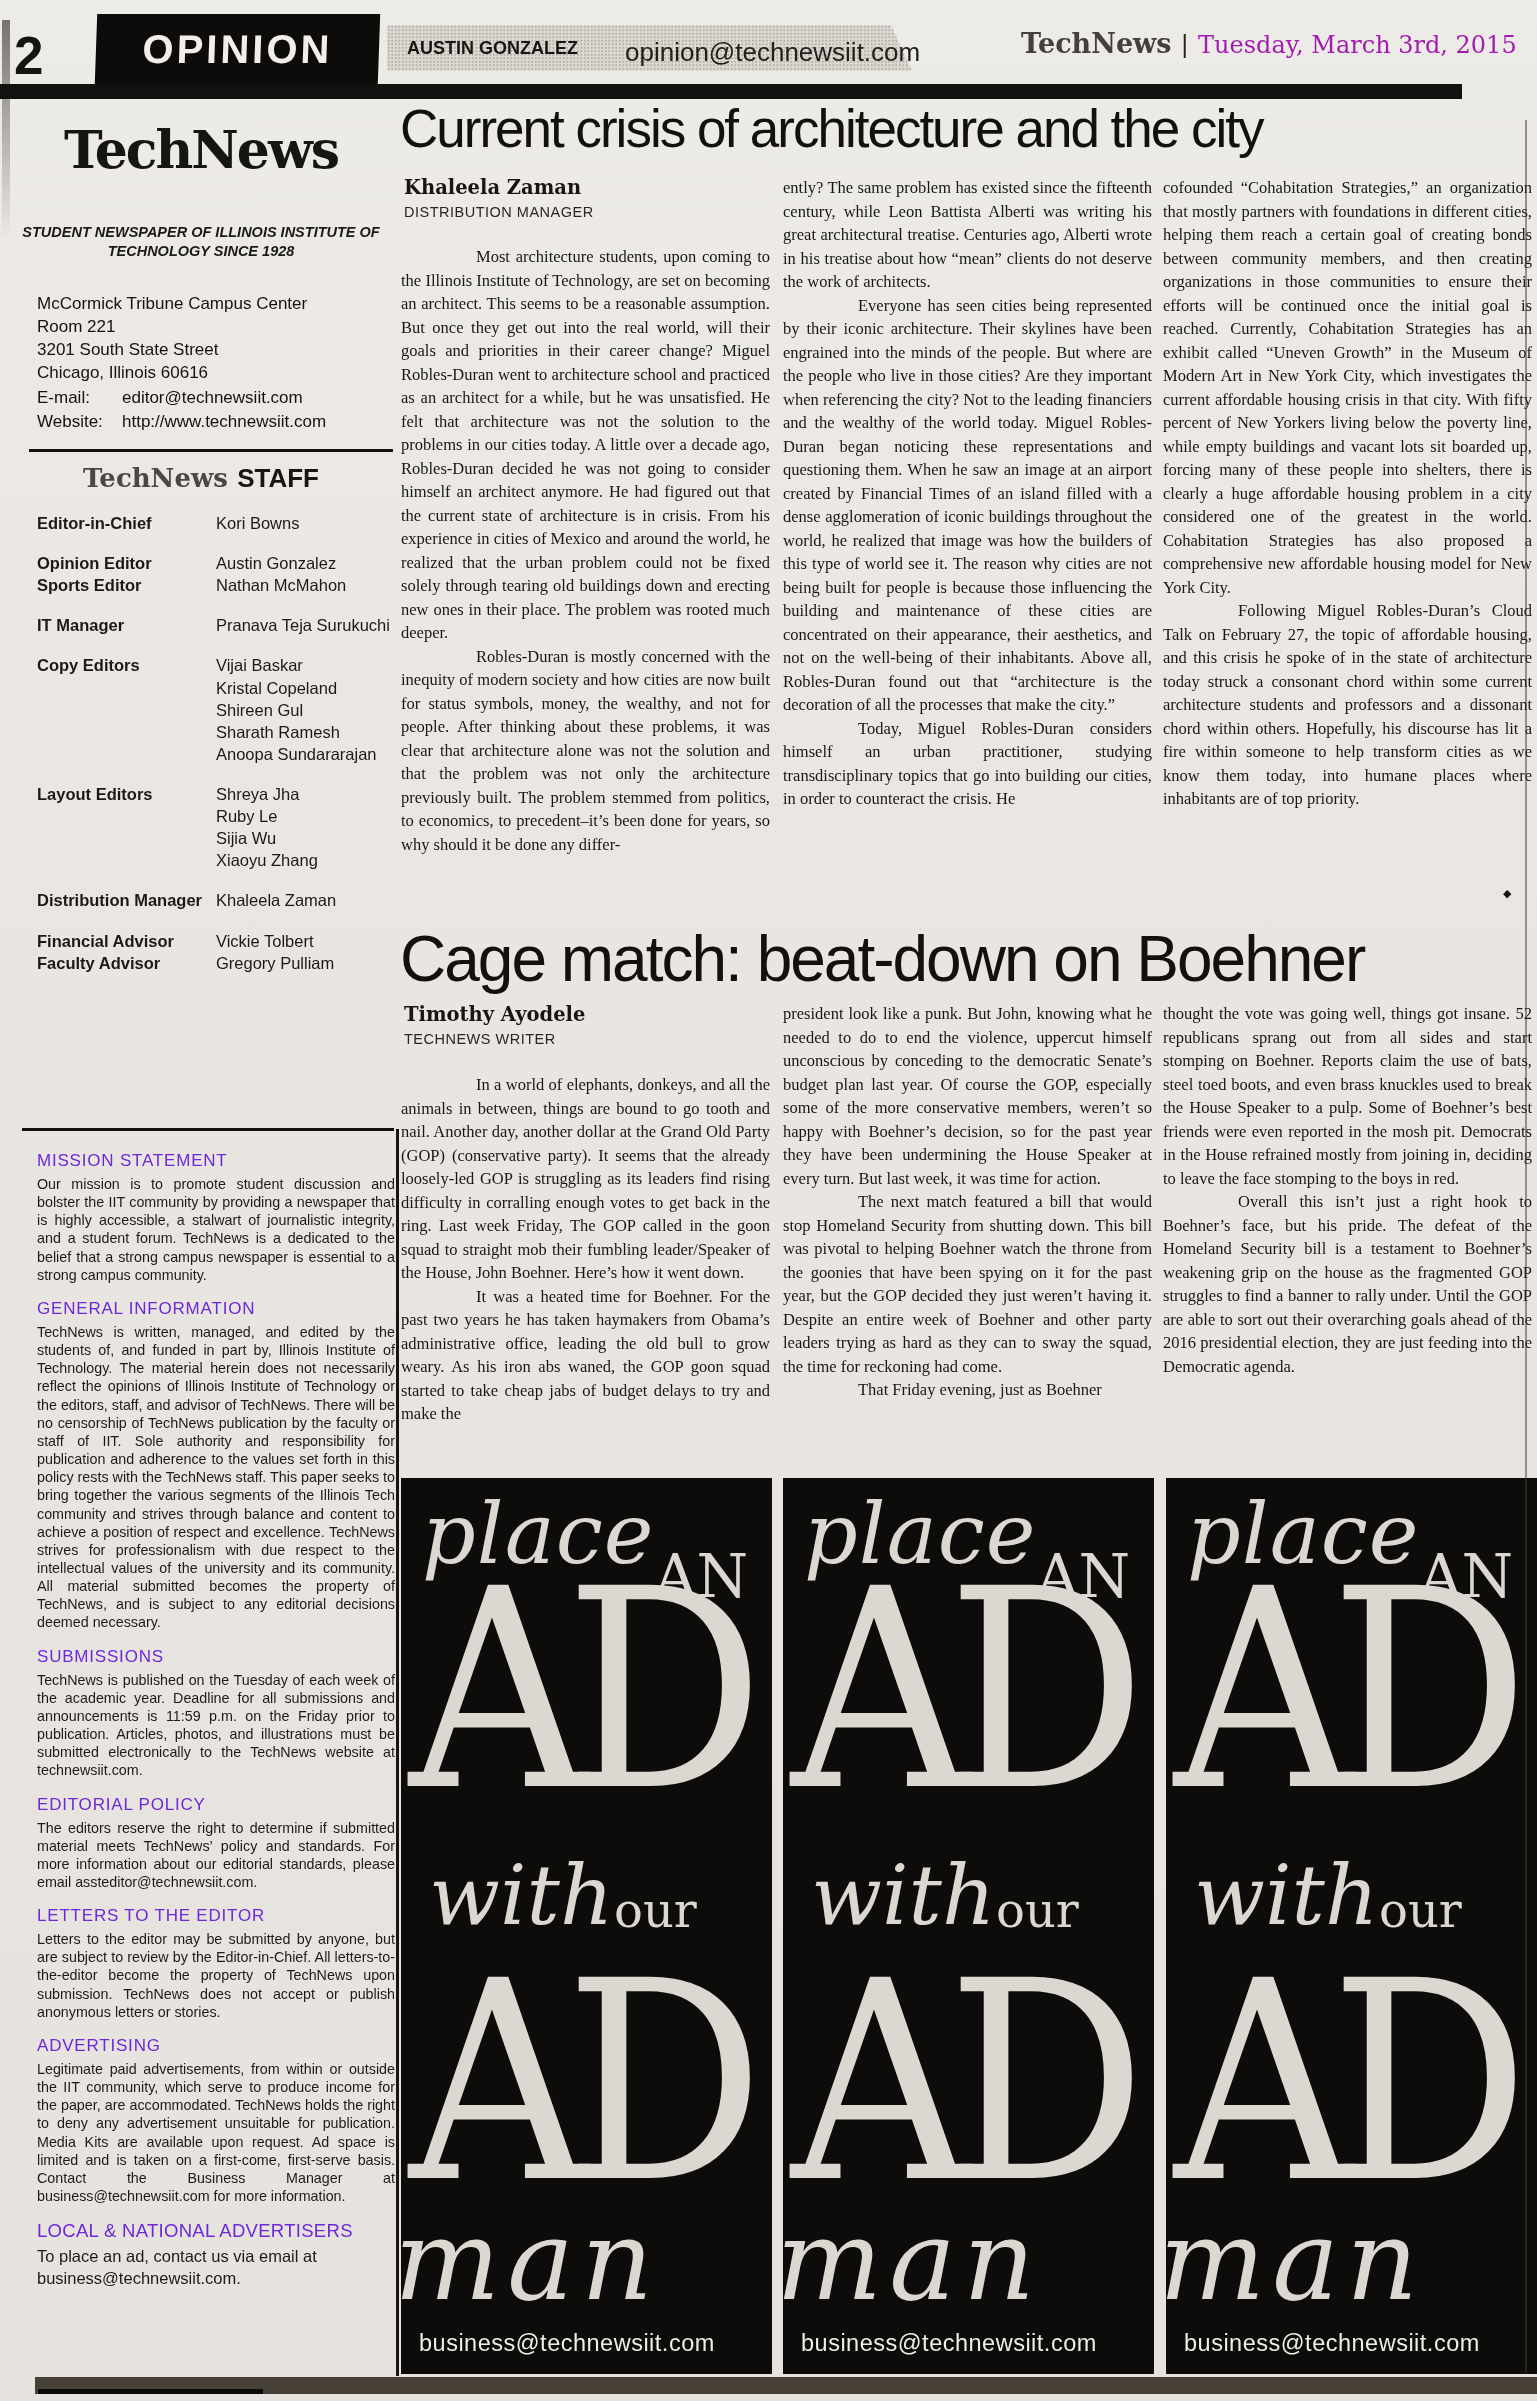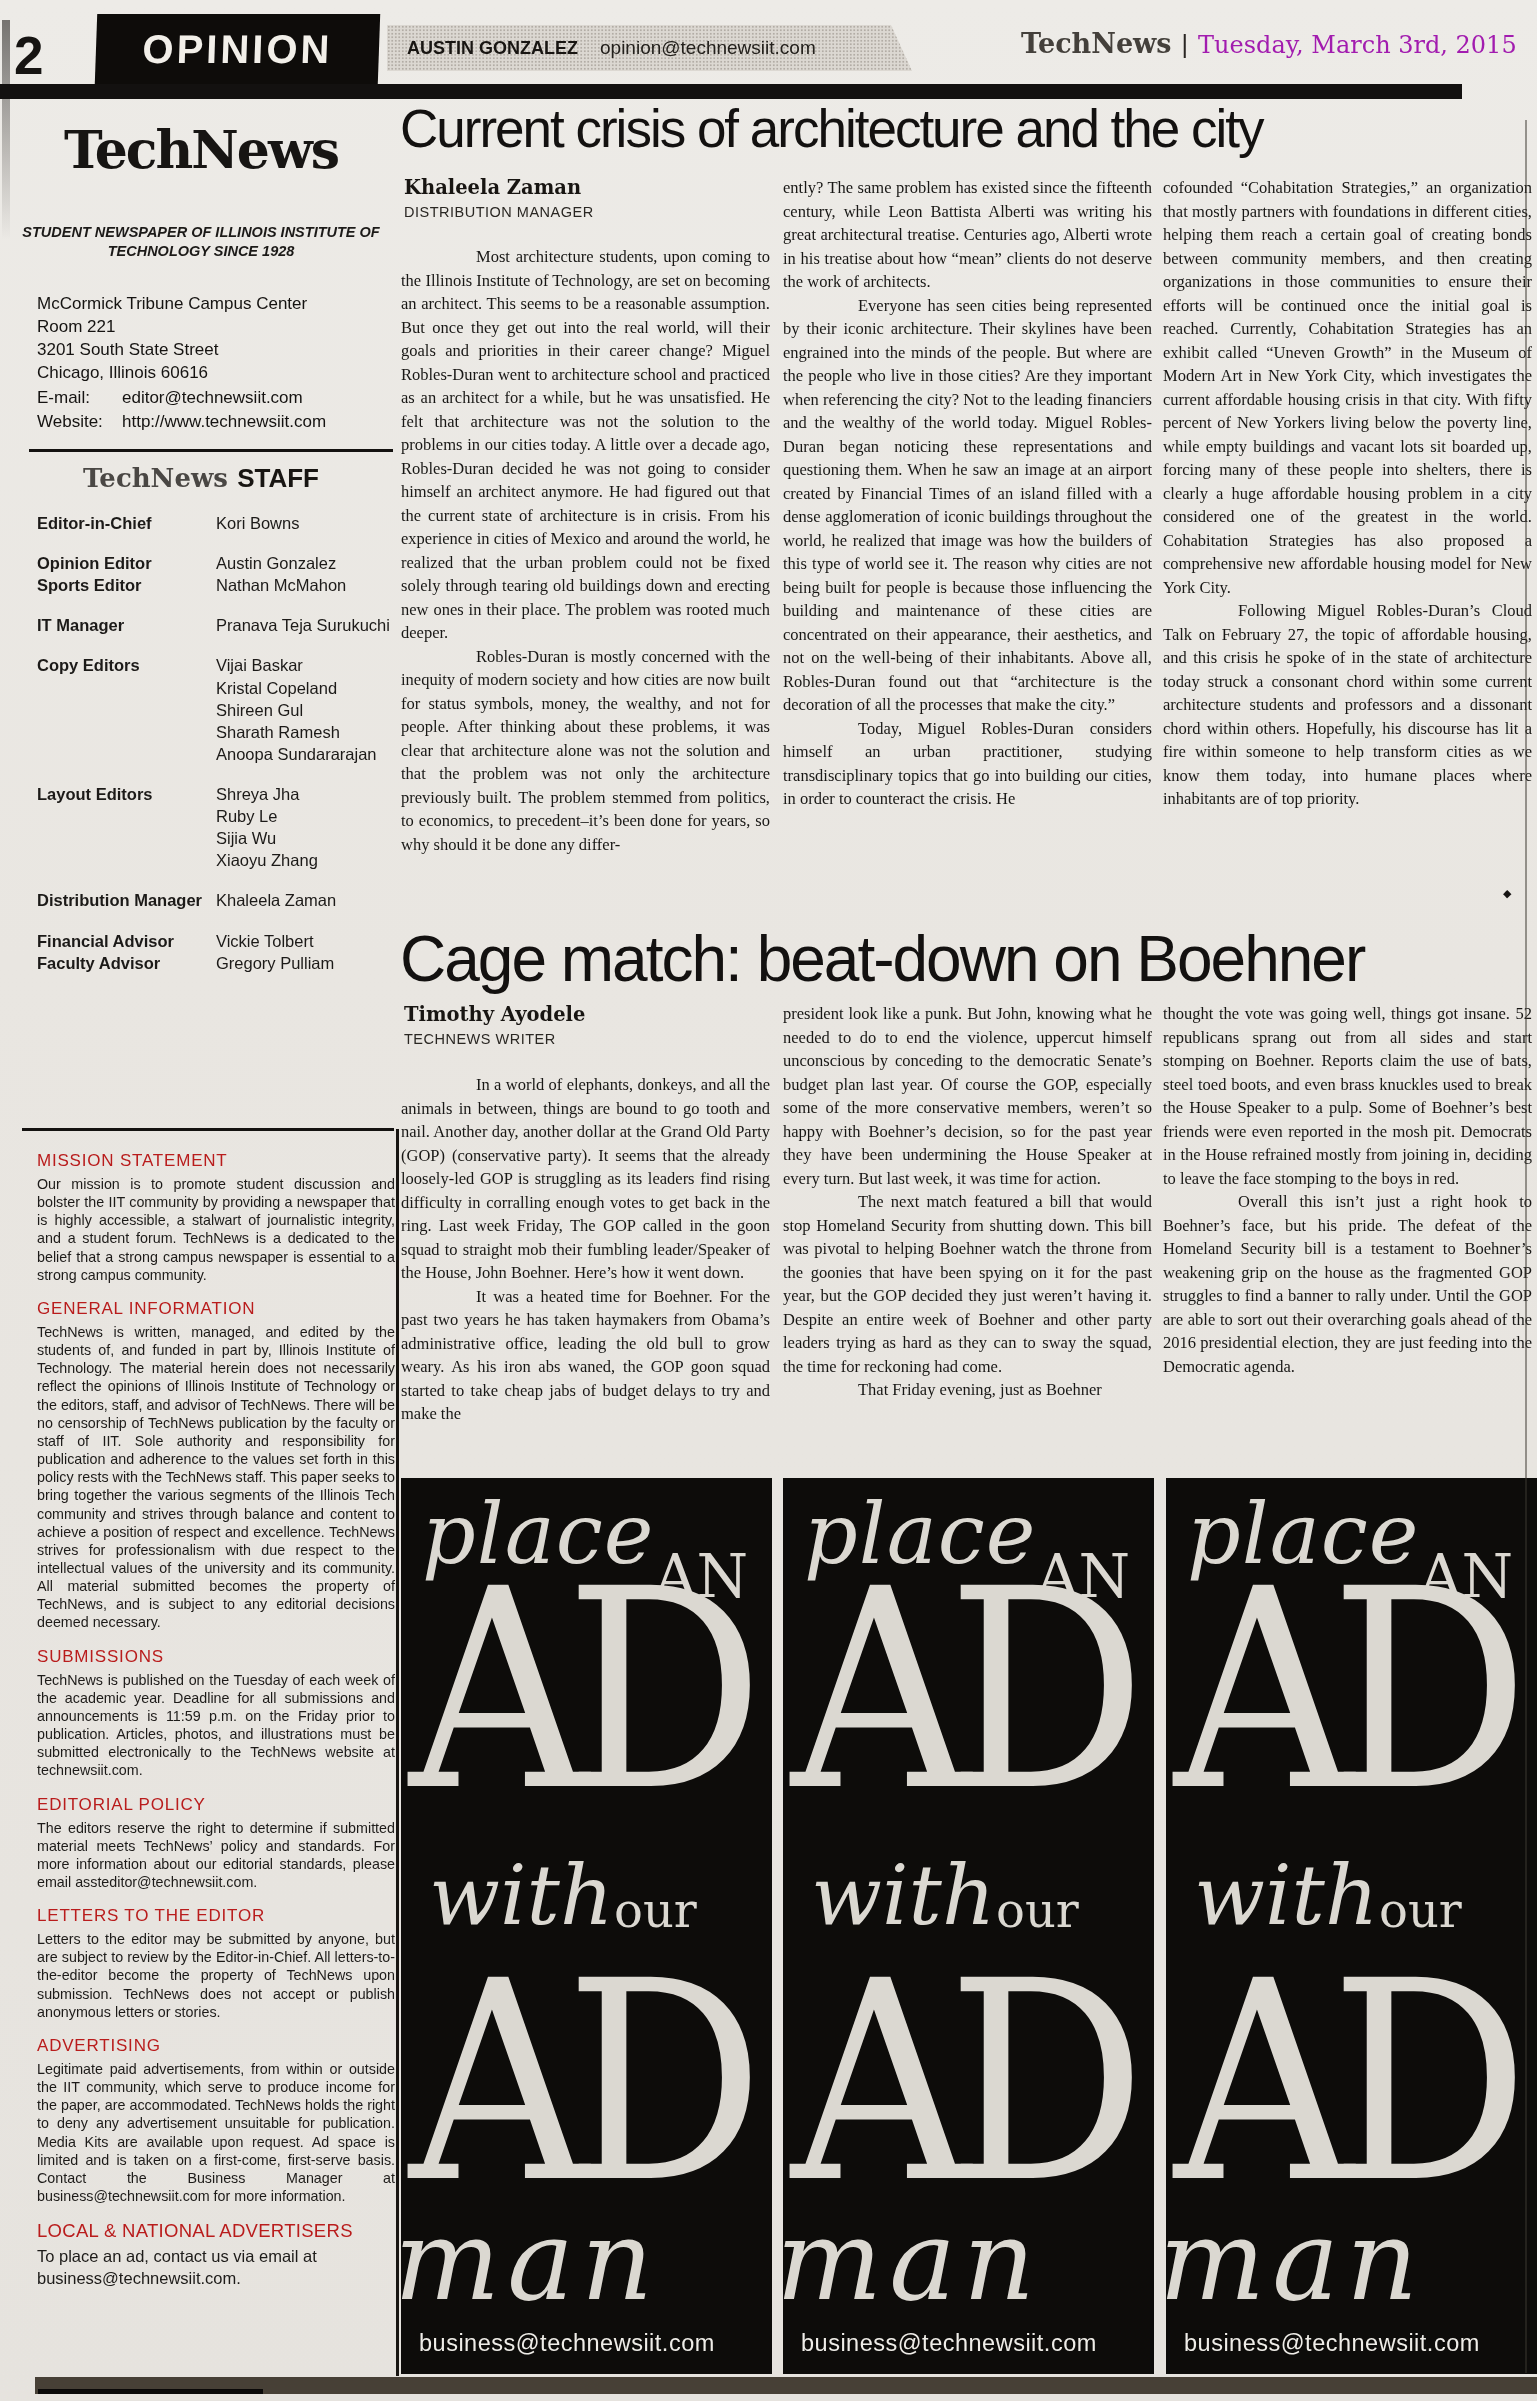--- a/index.html
+++ b/index.html
@@ -11,21 +11,21 @@
   }
   
   .page-num { position:absolute; left:14px; top:25px; font-size:53px; font-weight:bold; color:#161412; }
   .opinion-box { position:absolute; left:96px; top:14px; width:283px; height:70px;
     background:#0e0c0a; transform:skewX(-2deg); display:flex; align-items:center; justify-content:center; }
   .opinion-box span { color:#f2efe9; font-size:40px; font-weight:bold; letter-spacing:3px; }
   .header-band { position:absolute; left:387px; top:25px; width:525px; height:46px;
     background-color:#dcd8d2; background-image:radial-gradient(circle,#a8a29a 0.6px, transparent 0.7px);
     background-size:3.5px 3.5px; clip-path:polygon(0 0, 96% 0, 100% 100%, 0 100%); }
   .header-editor { position:absolute; left:407px; top:38px; font-size:18px; font-weight:bold; color:#181512; }
-  .header-email { position:absolute; left:600px; top:37px; font-size:19px; color:#23201c; }
+  .header-email { position:absolute; left:625px; top:37px; font-size:26px; color:#23201c; }
   .header-right { position:absolute; left:1021px; top:28px; width:501px; display:flex; align-items:baseline; gap:10px; }
   .header-paper { font-family:"DejaVu Serif", serif; font-weight:bold; font-size:27px; color:#44403b; }
   .header-sep { font-size:25px; color:#2a2723; }
   .header-date { font-family:"DejaVu Serif", serif; font-size:24px; color:#a21caf; }
   .header-rule { position:absolute; left:0; top:84px; width:1462px; height:15px; background:#131110; }
   .edge-shadow { position:absolute; left:2px; top:20px; width:8px; height:220px;
     background:linear-gradient(180deg, rgba(20,17,14,.55), rgba(20,17,14,0)); }
   
   .masthead { position:absolute; left:15px; top:119px; width:372px; text-align:center;
     font-family:"DejaVu Serif", serif; font-weight:bold; font-size:52px; letter-spacing:-2px; color:#171513; }
@@ -40,21 +40,21 @@
   .staff-title .slab { font-family:"DejaVu Serif", serif; font-weight:bold; font-size:26px; color:#4a4744; }
   .staff-title .rest { font-size:26px; font-weight:bold; color:#181512; margin-left:7px;text-align:center; }
   .staff { position:absolute; left:37px; top:512px; width:354px; font-size:16.5px; }
   .staff-row { display:flex; }
   .staff-row.gap { margin-top:18px; }
   .staff-role { width:179px; font-weight:bold; flex:none; line-height:1.34; }
   .staff-names { display:flex; flex-direction:column; line-height:1.34; }
   .hr2 { position:absolute; left:22px; top:1128px; width:372px; height:3px; background:#141210; }
   .side-sections { position:absolute; left:37px; top:1151px; width:358px; }
   .side-section { margin-bottom:15px; }
-  .side-section h3 { font-size:17px; font-weight:normal; letter-spacing:0.8px; color:#b91c1c; margin-bottom:4px; }
+  .side-section h3 { font-size:17px; font-weight:normal; letter-spacing:0.8px; color:#6d28d9; margin-bottom:4px; }
   .side-section p { font-size:14.3px; line-height:1.27; text-align:justify; color:#1d1b19; }
   .side-section.last h3 { font-size:18.5px; letter-spacing:0.3px; }
   .side-section.last p { font-size:16.5px; line-height:1.32; text-align:left; }
   
   .headline { position:absolute; white-space:nowrap; color:#131110;
     font-family:"Liberation Sans", sans-serif; font-weight:normal; }
   .h1a { left:400px; top:98px; font-size:53px; letter-spacing:-2px; }
   .h2a { left:400px; top:922px; font-size:64px; letter-spacing:-2px; }
   .byline { position:absolute; }
   .byline .author { font-family:"DejaVu Serif", serif; font-weight:bold; font-size:19.5px; color:#181512; }

